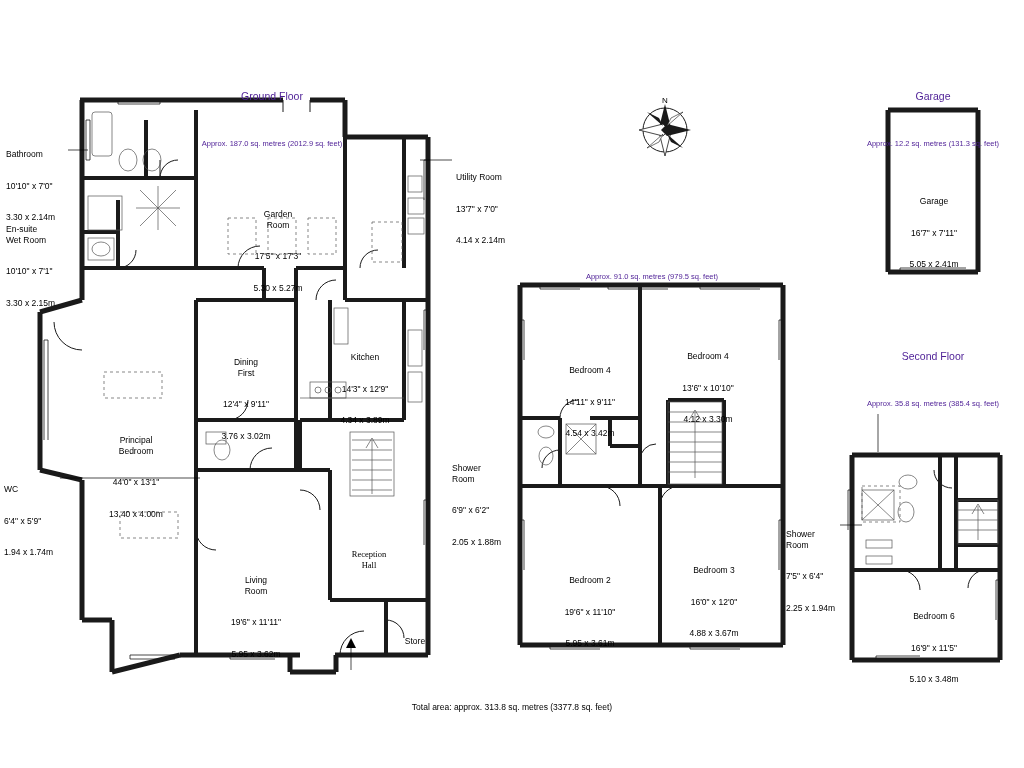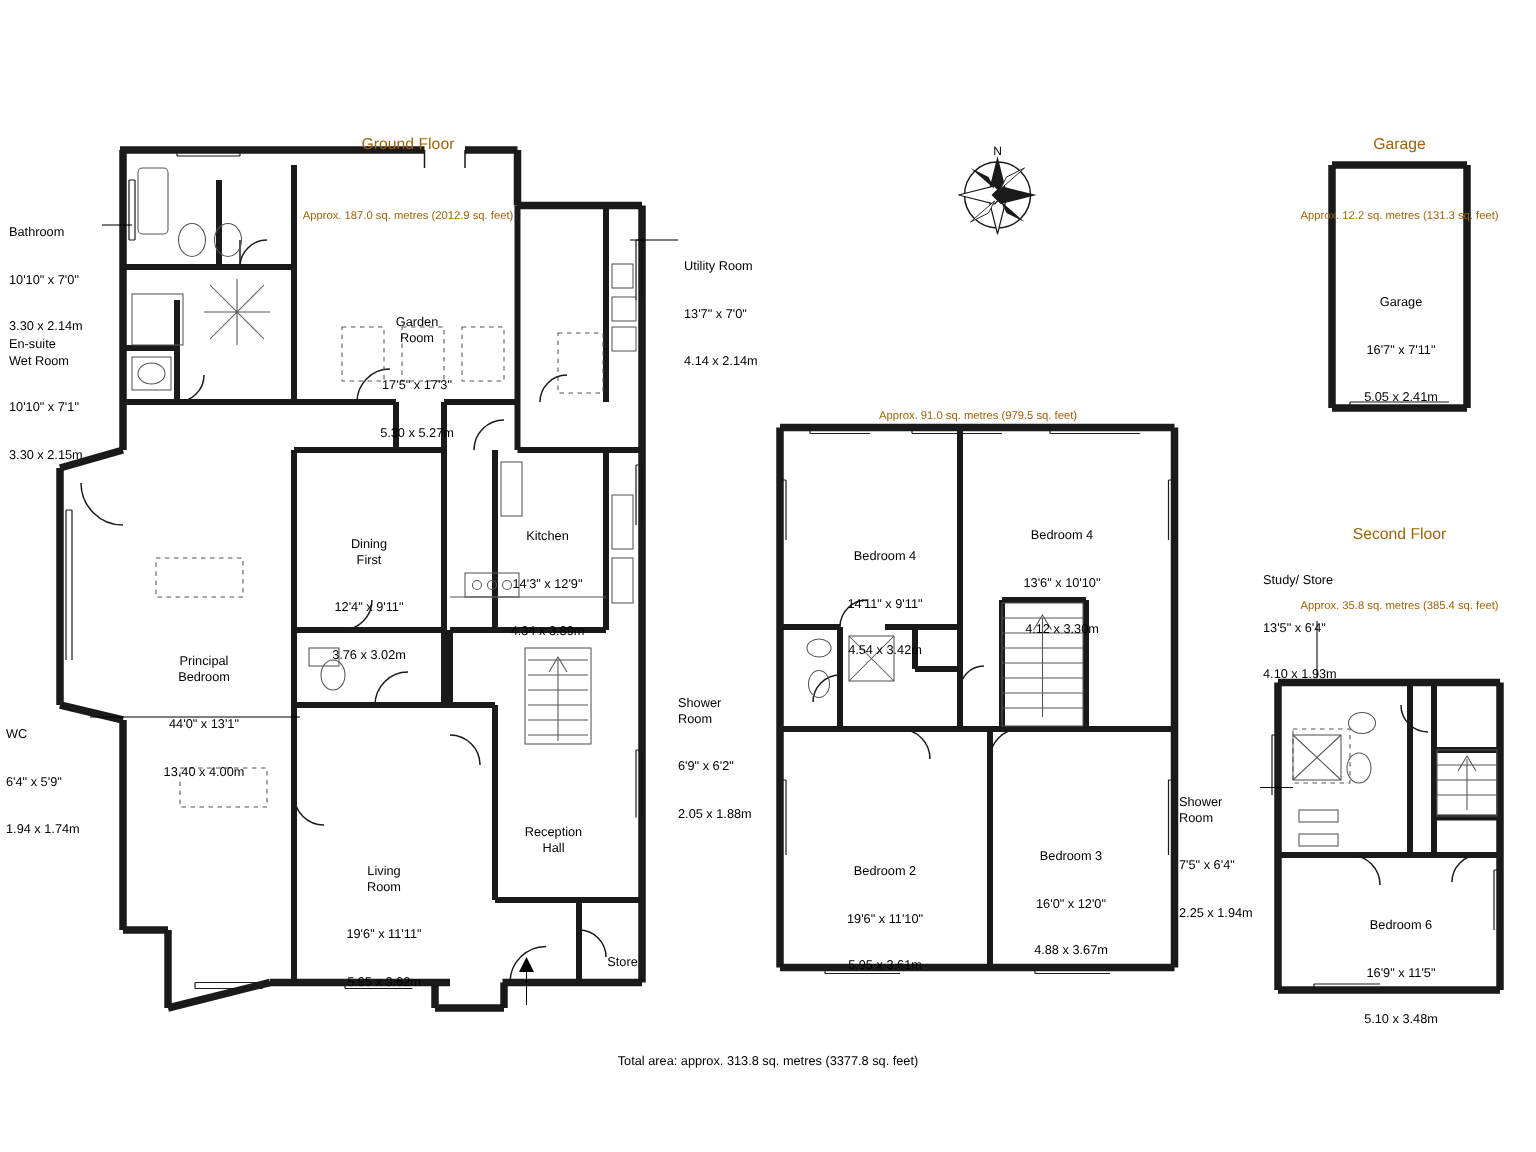--- a/index.html
+++ b/index.html
@@ -24,21 +24,21 @@
     line-height: 10.5px;
     text-align: center;
     white-space: pre;
     color: #000;
   }
   .lbl.left { text-align: left; }
   .title {
     position: absolute;
     text-align: center;
     white-space: pre;
-    color: #a16207;
+    color: #4c1d95;
   }
   .title .t1 { font-size: 10.5px; line-height: 13px; }
   .title .t2 { font-size: 7.5px; line-height: 10px; }
   .footer {
     position: absolute;
     font-size: 8.5px;
     text-align: center;
     width: 100%;
     left: 0;
   }
@@ -442,21 +442,21 @@
     <div>1.94 x 1.74m</div>
   </div>
 
   <div class="lbl" style="left:206px; top:554px; width:100px;">
     <div style="white-space: pre-line;">Living
 Room</div>
     <div>19'6" x 11'11"</div>
     <div>5.95 x 3.62m</div>
   </div>
 
-  <div class="lbl" style="left:324px; top:528px; width:90px;">
+  <div class="lbl" style="left:324px; top:528px; width:90px;font-family:Liberation Serif, serif;">
     <div style="white-space: pre-line;">Reception
 Hall</div>
   </div>
 
   <div class="lbl" style="left:392px; top:615px; width:46px;">
     <div style="white-space: pre-line;">Store</div>
   </div>
 
 
   <div class="lbl" style="left:542px; top:344px; width:96px;">
@@ -489,25 +489,20 @@
     <div>16'0" x 12'0"</div>
     <div>4.88 x 3.67m</div>
   </div>
 
   <div class="lbl" style="left:888px; top:175px; width:92px;">
     <div style="white-space: pre-line;">Garage</div>
     <div>16'7" x 7'11"</div>
     <div>5.05 x 2.41m</div>
   </div>
 
-  <div class="lbl left" style="left:842px; top:360px; width:100px;">
-    <div style="white-space: pre-line;">Study/ Store</div>
-    <div>13'5" x 6'4"</div>
-    <div>4.10 x 1.93m</div>
-  </div>
 
   <div class="lbl left" style="left:786px; top:508px; width:78px;">
     <div style="white-space:pre-line;">Shower
 Room</div>
     <div>7'5" x 6'4"</div>
     <div>2.25 x 1.94m</div>
   </div>
 
   <div class="lbl" style="left:886px; top:590px; width:96px;">
     <div style="white-space: pre-line;">Bedroom 6</div>

